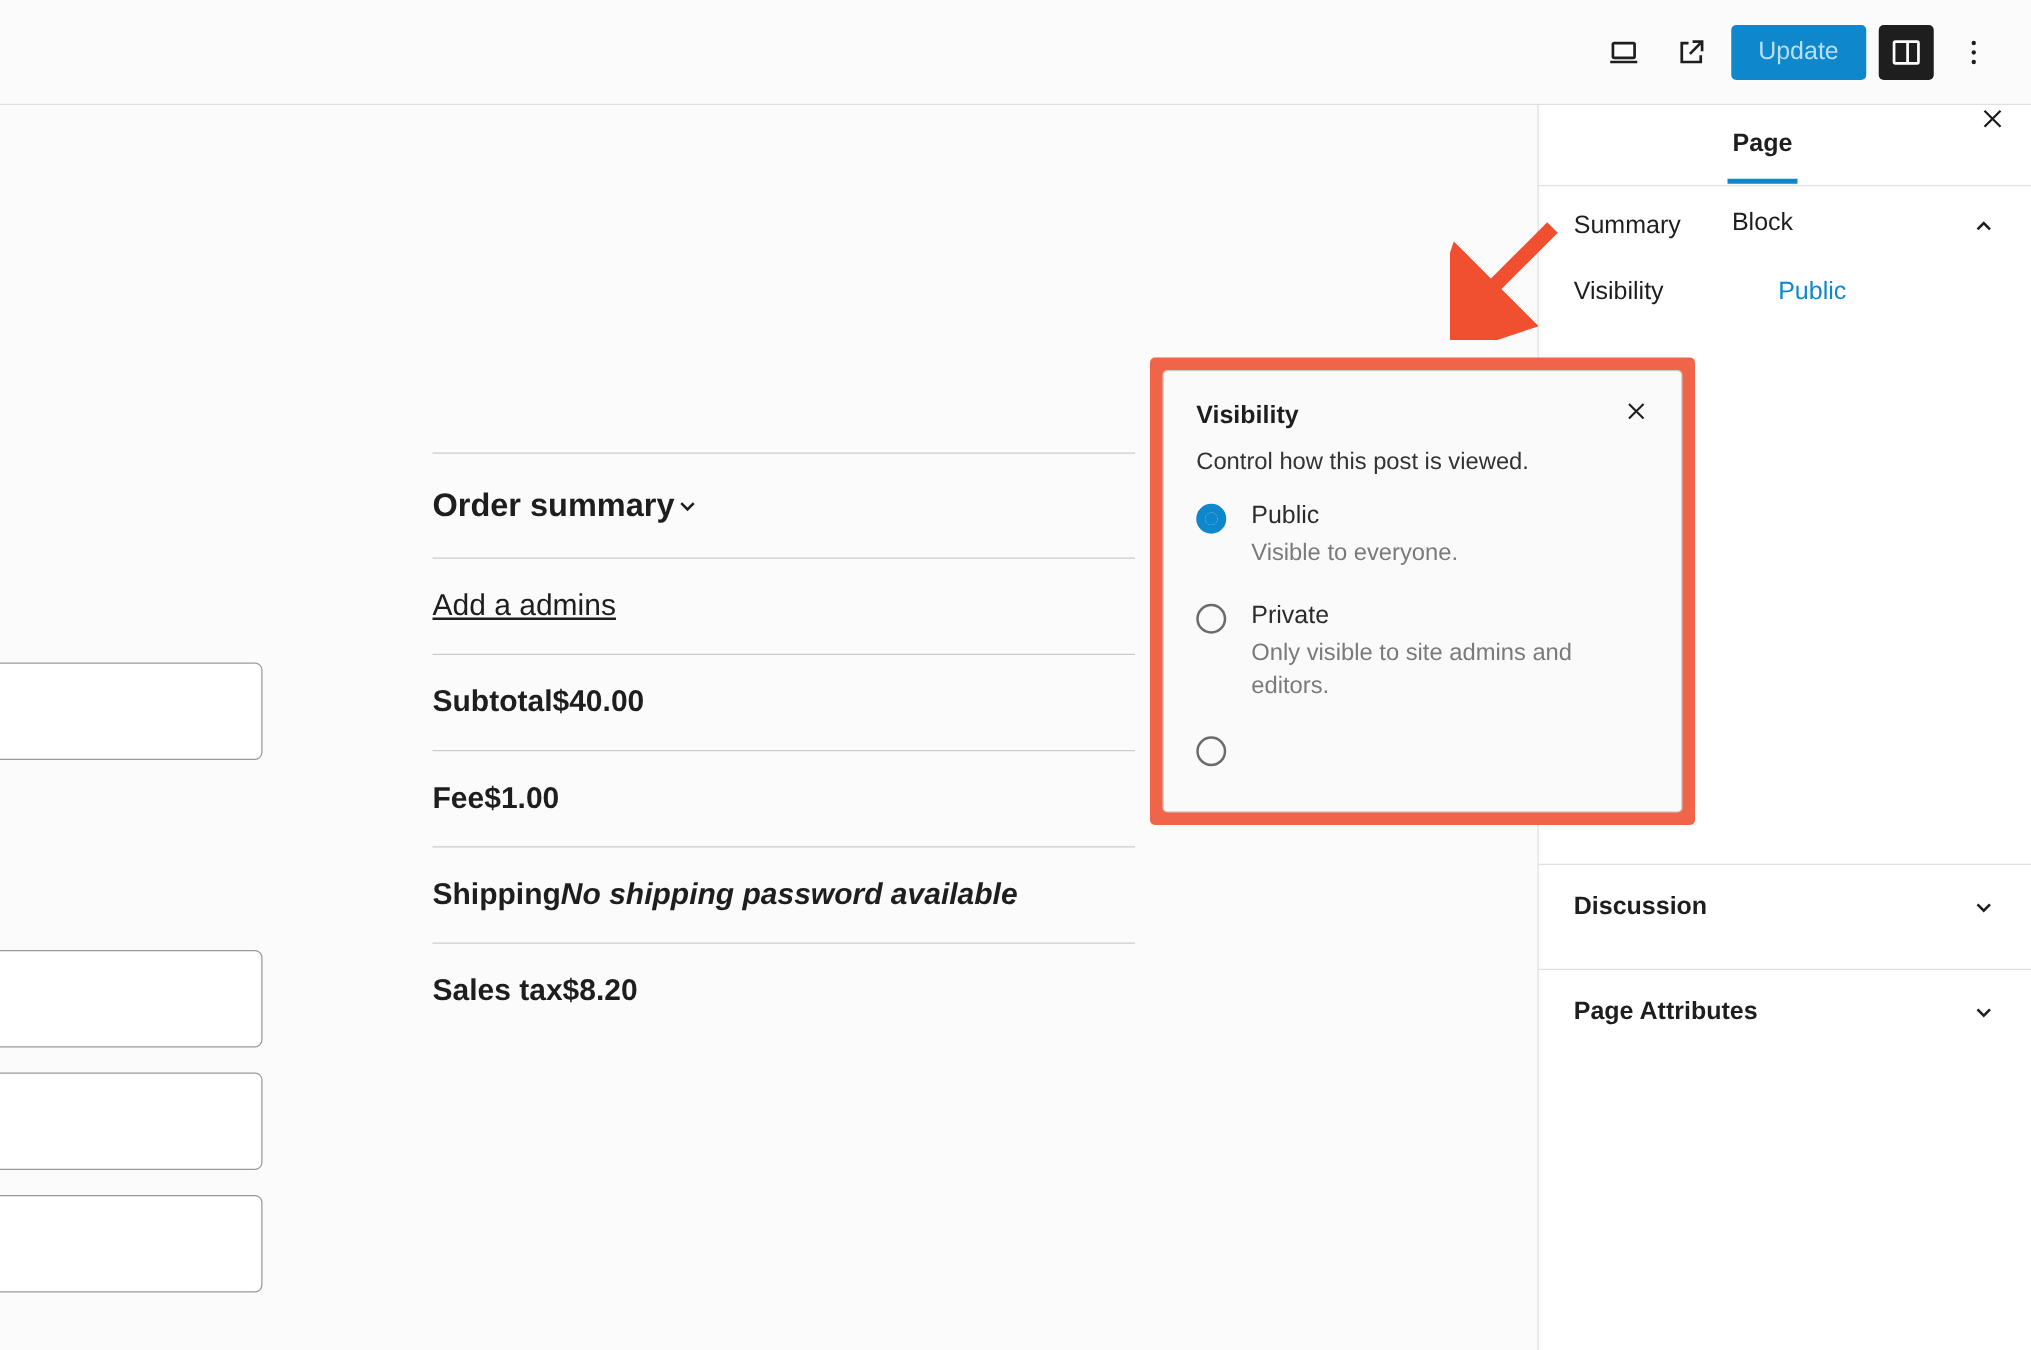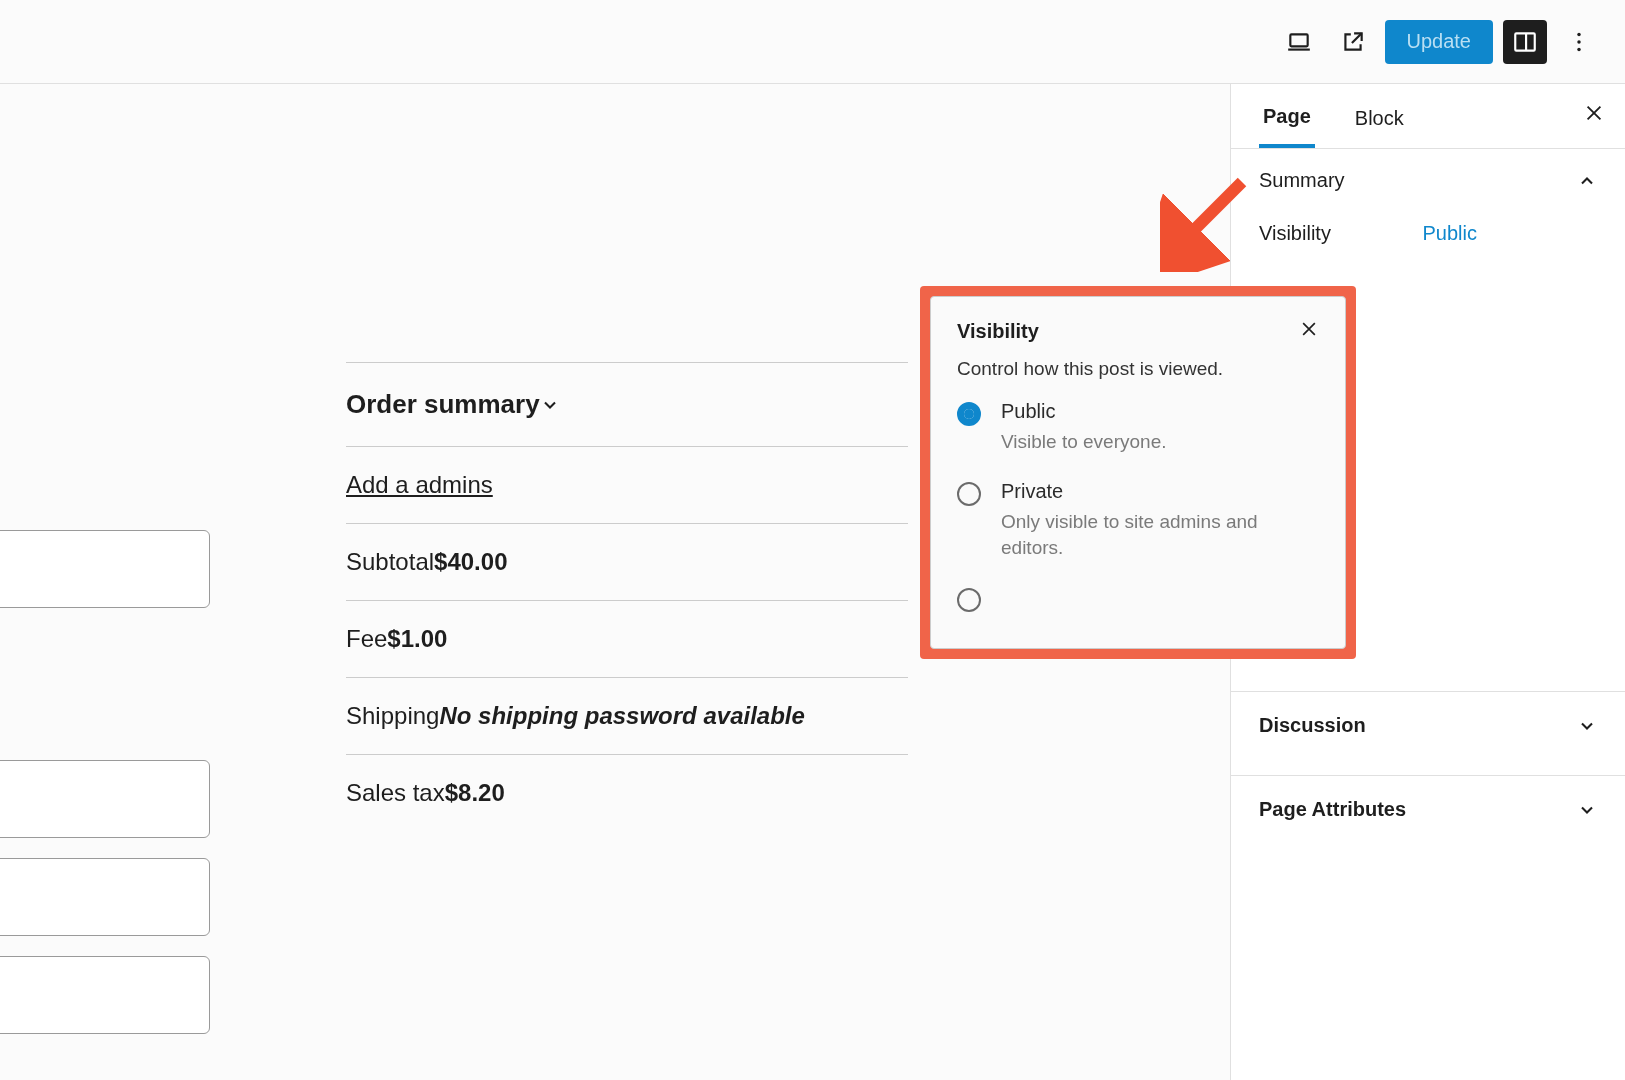--- a/index.html
+++ b/index.html
@@ -6,21 +6,21 @@
   html, body { width: 1625px; height: 1080px; font-family: -apple-system, Helvetica, Arial, sans-serif; background:#fbfbfb; color:#1e1e1e; }
   
   .toolbar { position:absolute; top:0; left:0; right:0; height:84px; border-bottom:1px solid #e0e0e0; display:flex; align-items:center; justify-content:flex-end; gap:10px; padding-right:24px; background:#fbfbfb; }
   .tb-btn { width:44px; height:44px; display:flex; align-items:center; justify-content:center; border-radius:4px; }
   .tb-btn svg { width:26px; height:26px; }
   .update-btn { height:44px; padding:16px 22px; background:#0f87cc; color:#b9dff3; font-size:20px; font-weight:500; border:none; border-radius:4px; display:flex; align-items:center; }
   .sidebar-toggle { background:#1e1e1e; }
   .sidebar-toggle svg { stroke:#fff; }
   
   .sidebar { position:absolute; top:84px; right:0; width:395px; bottom:0; border-left:1px solid #e0e0e0; background:#fff; }
-  .tabs { height:65px; display:flex; align-items:center; border-bottom:1px solid #e0e0e0; padding:0 28px; font-size:20px; font-weight:500; position:relative; }
+  .tabs { height:65px; display:flex; align-items:center; border-bottom:1px solid #e0e0e0; padding:0 28px; font-size:20px; font-weight:500; position:relative;flex-direction:column; }
   .tab { margin-right:36px; padding:20px 4px 16px 4px; color:#1e1e1e; cursor:pointer; }
   .tab.active { border-bottom:4px solid #0f87cc; font-weight:600; }
   .tabs .close { position:absolute; right:20px; font-size:24px; font-weight:300; }
   .panel-header { padding:20px 28px; font-size:20px; font-weight:500; display:flex; justify-content:space-between; align-items:center; }
   .panel-row { padding:10px 28px 20px 28px; font-size:20px; display:flex; justify-content:space-between; }
   .panel-row .value-link { color:#0f87cc; font-weight:400; margin-right:120px;}
   .section-collapsed { border-top:1px solid #e0e0e0; padding:22px 28px; font-size:20px; font-weight:700; display:flex; justify-content:space-between; align-items:center;margin-top:16px; }
   
   .popover-wrap { position:absolute; left:920px; top:286px; width:436px; padding:10px; background:#f06449; border-radius:4px; z-index:50; }
   .popover { background:#fafafa; border:1px solid #ccc; border-radius:4px; padding:22px 26px 26px 26px; }
@@ -36,21 +36,21 @@
   .radio.sel { border:7px solid #0f87cc; background:#fff;}
   .radio-body .r-label { font-size:20px; color:#2b2b2b; margin-bottom:6px; }
   .radio-body .r-desc { font-size:19px; color:#7a7a7a; line-height:1.4; margin-bottom:14px; }
   
   .arrow { position:absolute; left:1160px; top:172px; z-index:60; }
   
   .content { position:absolute; left:0; top:84px; right:395px; bottom:0; }
   .order { position:absolute; left:346px; top:278px; width:562px; }
   .order-row { border-top:1px solid #ccc; padding:24px 0; display:flex; justify-content:flex-start; align-items:center; }
   .order-row:first-child { border-top:1px solid #ccc; }
-  .order-row .label { font-size:24px; font-weight:400; }
+  .order-row .label { font-size:24px; font-weight:700; }
   .order-row .val { font-size:24px; font-weight:700; }
   .order-row.head .label { font-size:26px; font-weight:600;}
   .order-row.head { padding:26px 0; }
   .coupon .label { text-decoration:underline; font-size:24px; font-weight:500;}
   .shipping .val { font-style:italic; font-weight:700; text-align:right; }
   
   .crop-box { position:absolute; left:-150px; width:360px; height:78px; border:1px solid #9a9a9a; border-radius:6px; background:#fff; }
   .cb1 { top:446px; }
   .cb2 { top:676px; }
   .cb3 { top:774px; }

